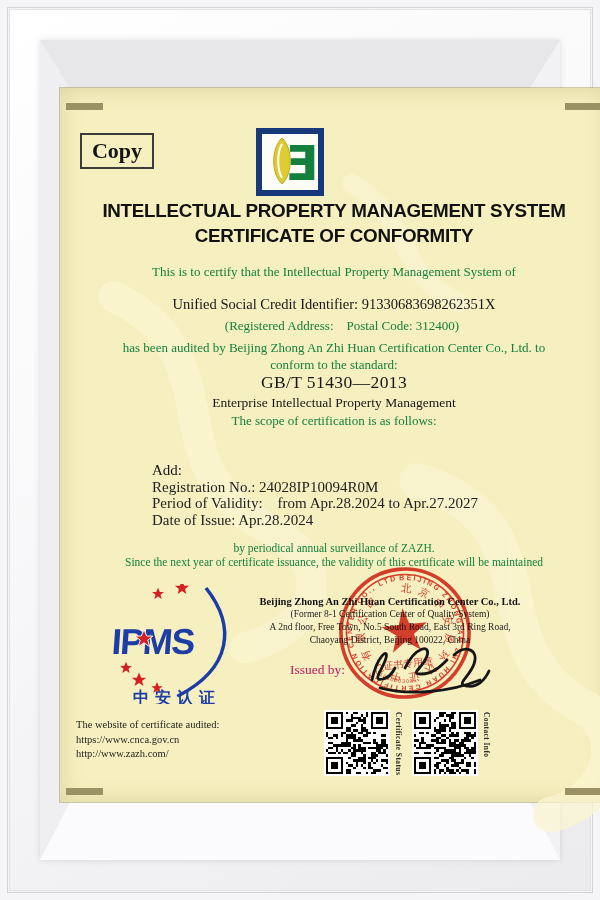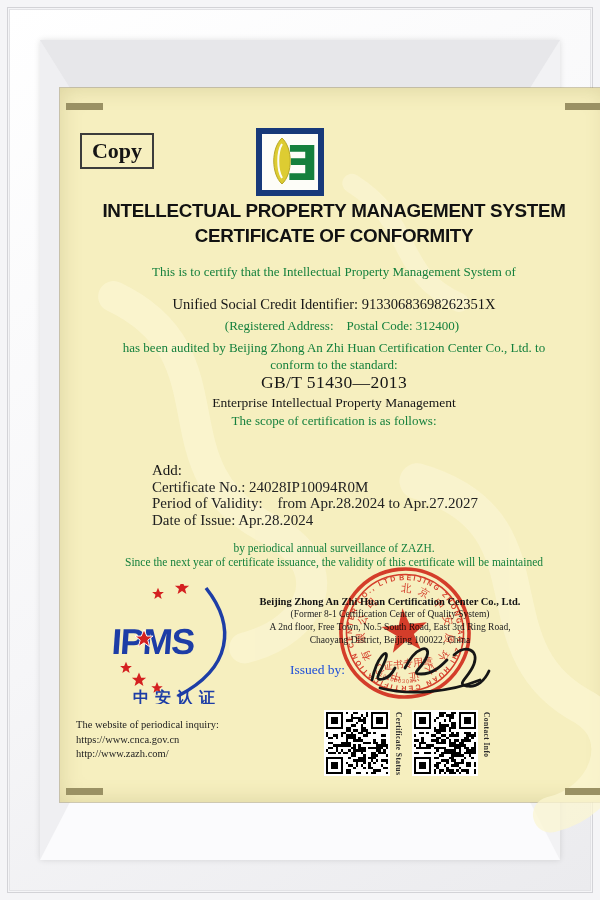--- a/index.html
+++ b/index.html
@@ -47,21 +47,21 @@
   .scope{top:325px;}
 
   .addblock{position:absolute;left:84px;top:374px;font-size:15px;color:#222;line-height:16.5px;text-align:left;}
   .since{top:454px;font-size:11.5px;line-height:13.5px;}
 
   .ipms{position:absolute;left:34px;top:496px;width:142px;height:120px;}
 
   .issuer{position:absolute;left:196px;top:507px;width:268px;text-align:center;color:#222;}
   .issuer .name{font-weight:bold;font-size:10.5px;line-height:13px;color:#141414;}
   .issuer .sub{font-size:9.5px;line-height:13px;}
-  .issuedby{position:absolute;left:230px;top:574px;font-size:13.5px;color:#1d4ed8;}
+  .issuedby{position:absolute;left:230px;top:574px;font-size:13.5px;color:#be185d;}
 
   .stamp{position:absolute;left:276px;top:476px;width:138px;height:138px;mix-blend-mode:multiply;opacity:.92;}
   .signature{position:absolute;left:298px;top:550px;width:135px;height:60px;}
 
   .website{position:absolute;left:16px;top:630px;font-size:10.5px;line-height:14.5px;color:#222;text-align:left;}
 
   .qr{position:absolute;width:66px;height:66px;top:622px;background:#fff;padding:2px;}
   .qr1{left:264px;} .qr2{left:352px;}
   .qr-label{position:absolute;top:624px;height:66px;writing-mode:vertical-rl;
     font-size:7.5px;font-weight:bold;color:#2a2a2a;letter-spacing:.4px;}
@@ -109,21 +109,21 @@
     <div class="ln usci b">Unified Social Credit Identifier: 91330683698262351X</div>
     <div class="ln regline pre">(Registered Address:    Postal Code: 312400)</div>
     <div class="ln aud1">has been audited by Beijing Zhong An Zhi Huan Certification Center Co., Ltd. to</div>
     <div class="ln aud2">conform to the standard:</div>
     <div class="ln standard b">GB/T 51430—2013</div>
     <div class="ln stdname b">Enterprise Intellectual Property Management</div>
     <div class="ln scope">The scope of certification is as follows:</div>
 
     <div class="addblock">
       <div class="b pre">Add:</div>
-      <div class="pre">Certificate No.: 24028IP10094R0M</div>
+      <div class="pre">Registration No.: 24028IP10094R0M</div>
       <div class="pre">Period of Validity:    from Apr.28.2024 to Apr.27.2027</div>
       <div class="pre">Date of Issue: Apr.28.2024</div>
     </div>
 
     <div class="ln since">
       <div>by periodical annual surveillance of ZAZH.</div>
       <div>Since the next year of certificate issuance, the validity of this certificate will be maintained</div>
     </div>
 
     <svg class="ipms" viewBox="0 0 142 120">
@@ -176,21 +176,21 @@
     <svg class="signature" viewBox="0 0 135 60">
       <g fill="none" stroke="#161616" stroke-width="2.8" stroke-linecap="round" stroke-linejoin="round">
         <path d="M14 42 C 19 18 31 9 28 20 C 25 31 13 44 25 41 C 31 40 35 34 37 30"></path>
         <path d="M47 30 C 58 8 73 6 69 18 C 65 30 51 36 63 36 C 75 36 83 28 89 22"></path>
         <path d="M96 17 C 108 6 121 12 116 26 C 111 40 97 46 109 48 C 119 50 127 42 131 33"></path>
         <path d="M22 50 C 52 58 92 54 122 42"></path>
       </g>
     </svg>
 
     <div class="website">
-      <div>The website of periodical inquiry:</div>
+      <div>The website of certificate audited:</div>
       <div>https://www.cnca.gov.cn</div>
       <div>http://www.zazh.com/</div>
     </div>
 
     <div class="qr qr1" id="qr1"><svg viewBox="0 0 25 25" width="100%" height="100%" shape-rendering="crispEdges">
           <rect width="25" height="25" fill="#fff"></rect>
           <rect x="8" y="0" width="1" height="1"></rect>
           <rect x="11" y="0" width="1" height="1"></rect>
           <rect x="12" y="0" width="1" height="1"></rect>
           <rect x="16" y="0" width="1" height="1"></rect>

